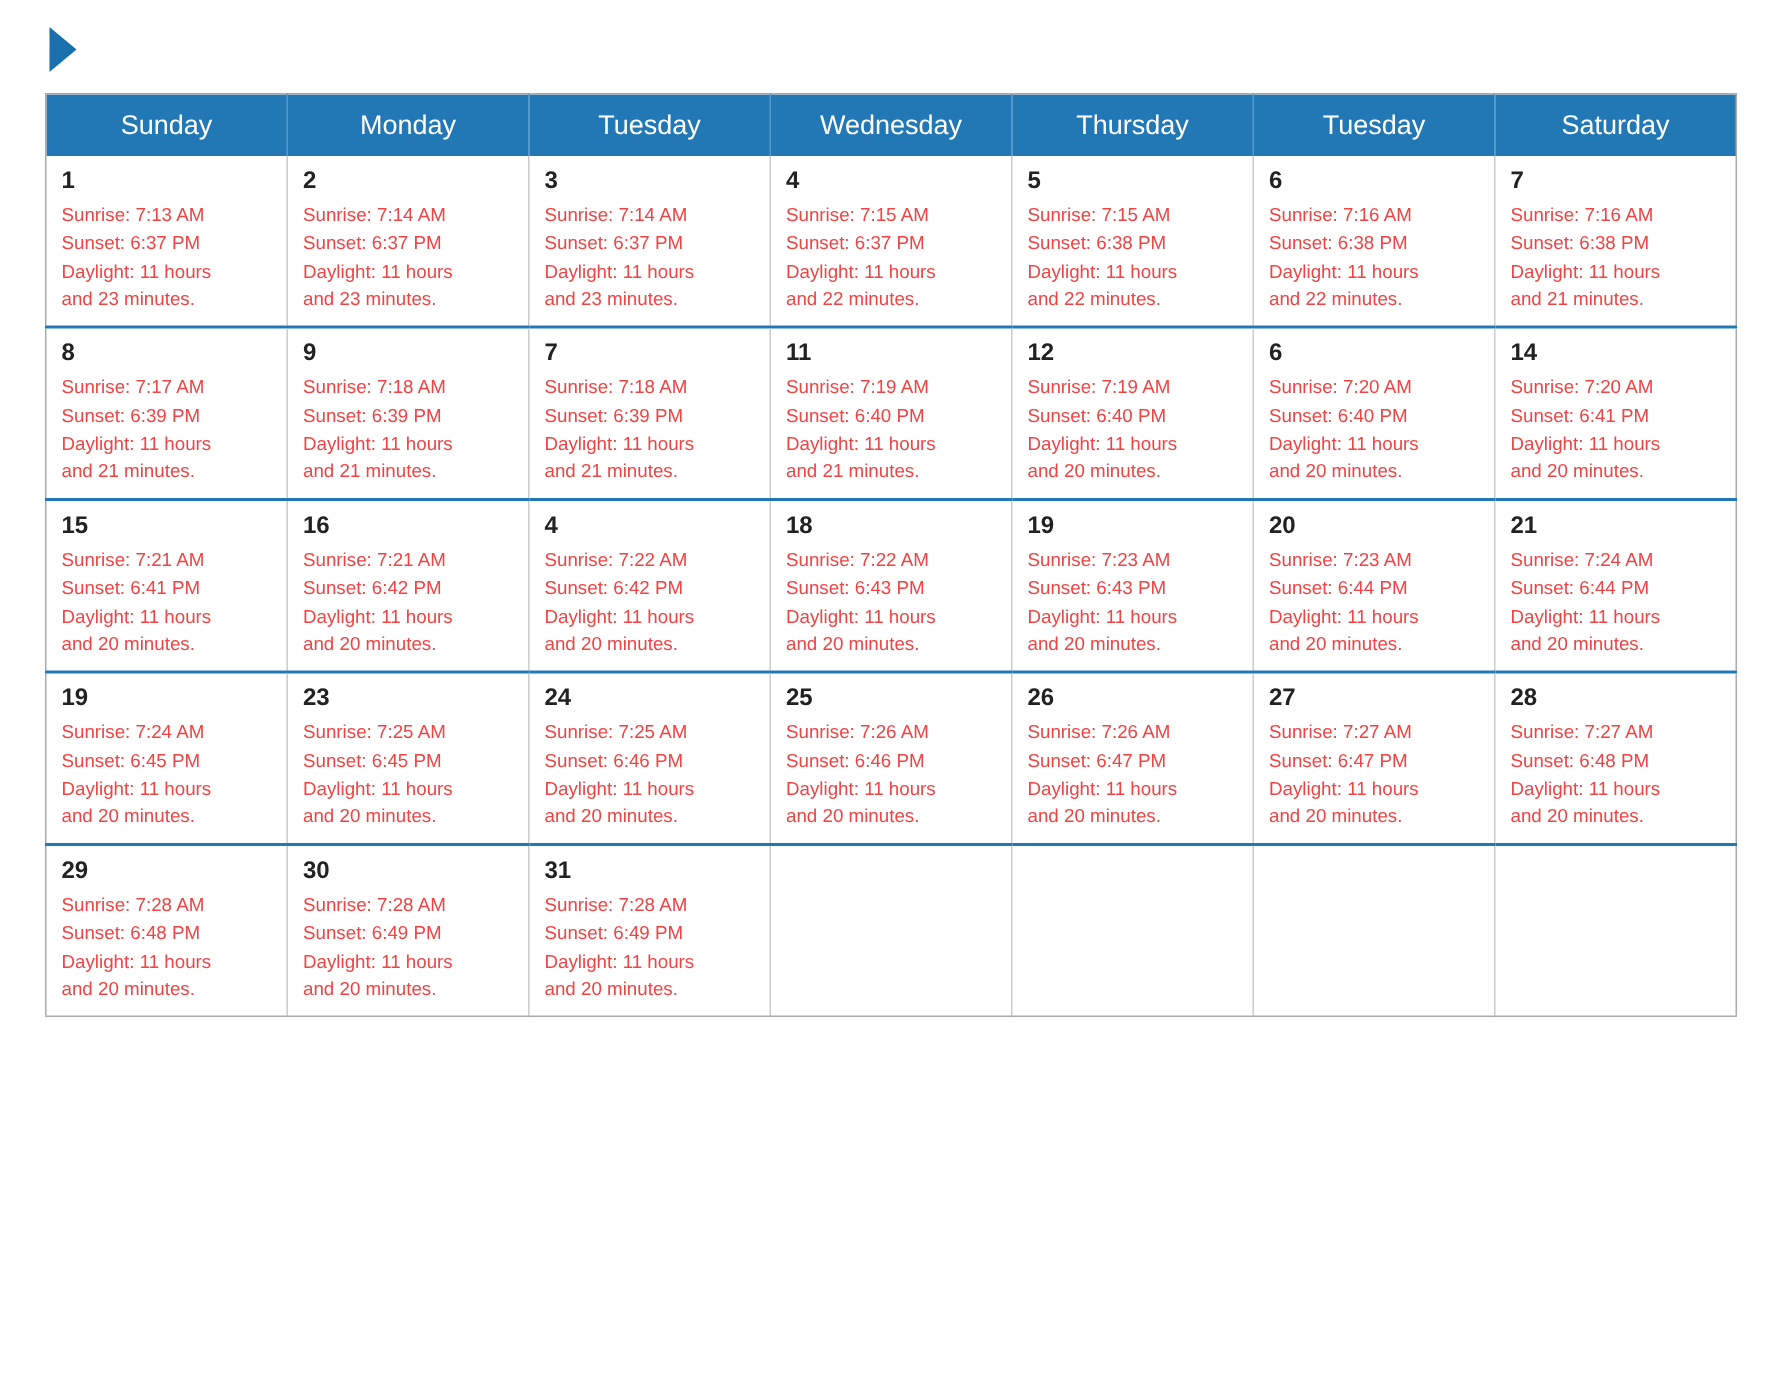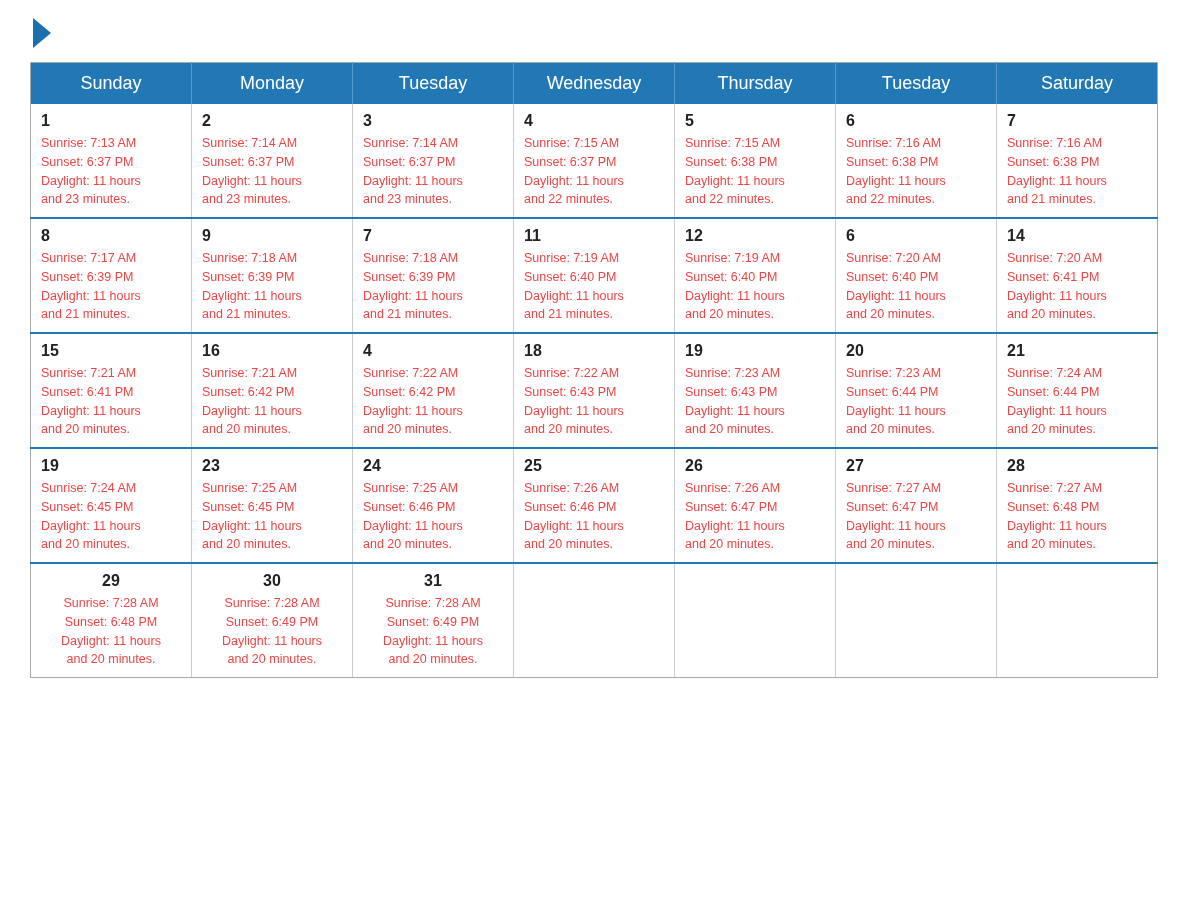--- a/index.html
+++ b/index.html
@@ -55,21 +55,20 @@
       font-size: 13px;
       color: #333;
       width: calc(100% / 7);
       min-height: 100px;
     }
     .calendar-table td:last-child {
       border-right: none;
     }
     .calendar-table tr:last-child td {
       border-bottom: 1px solid #aaa;
-      text-align: center;
     }
     .day-number {
       font-size: 16px;
       font-weight: bold;
       color: #222;
       display: block;
       margin-bottom: 4px;
     }
     .day-info {
       font-size: 12.5px;

